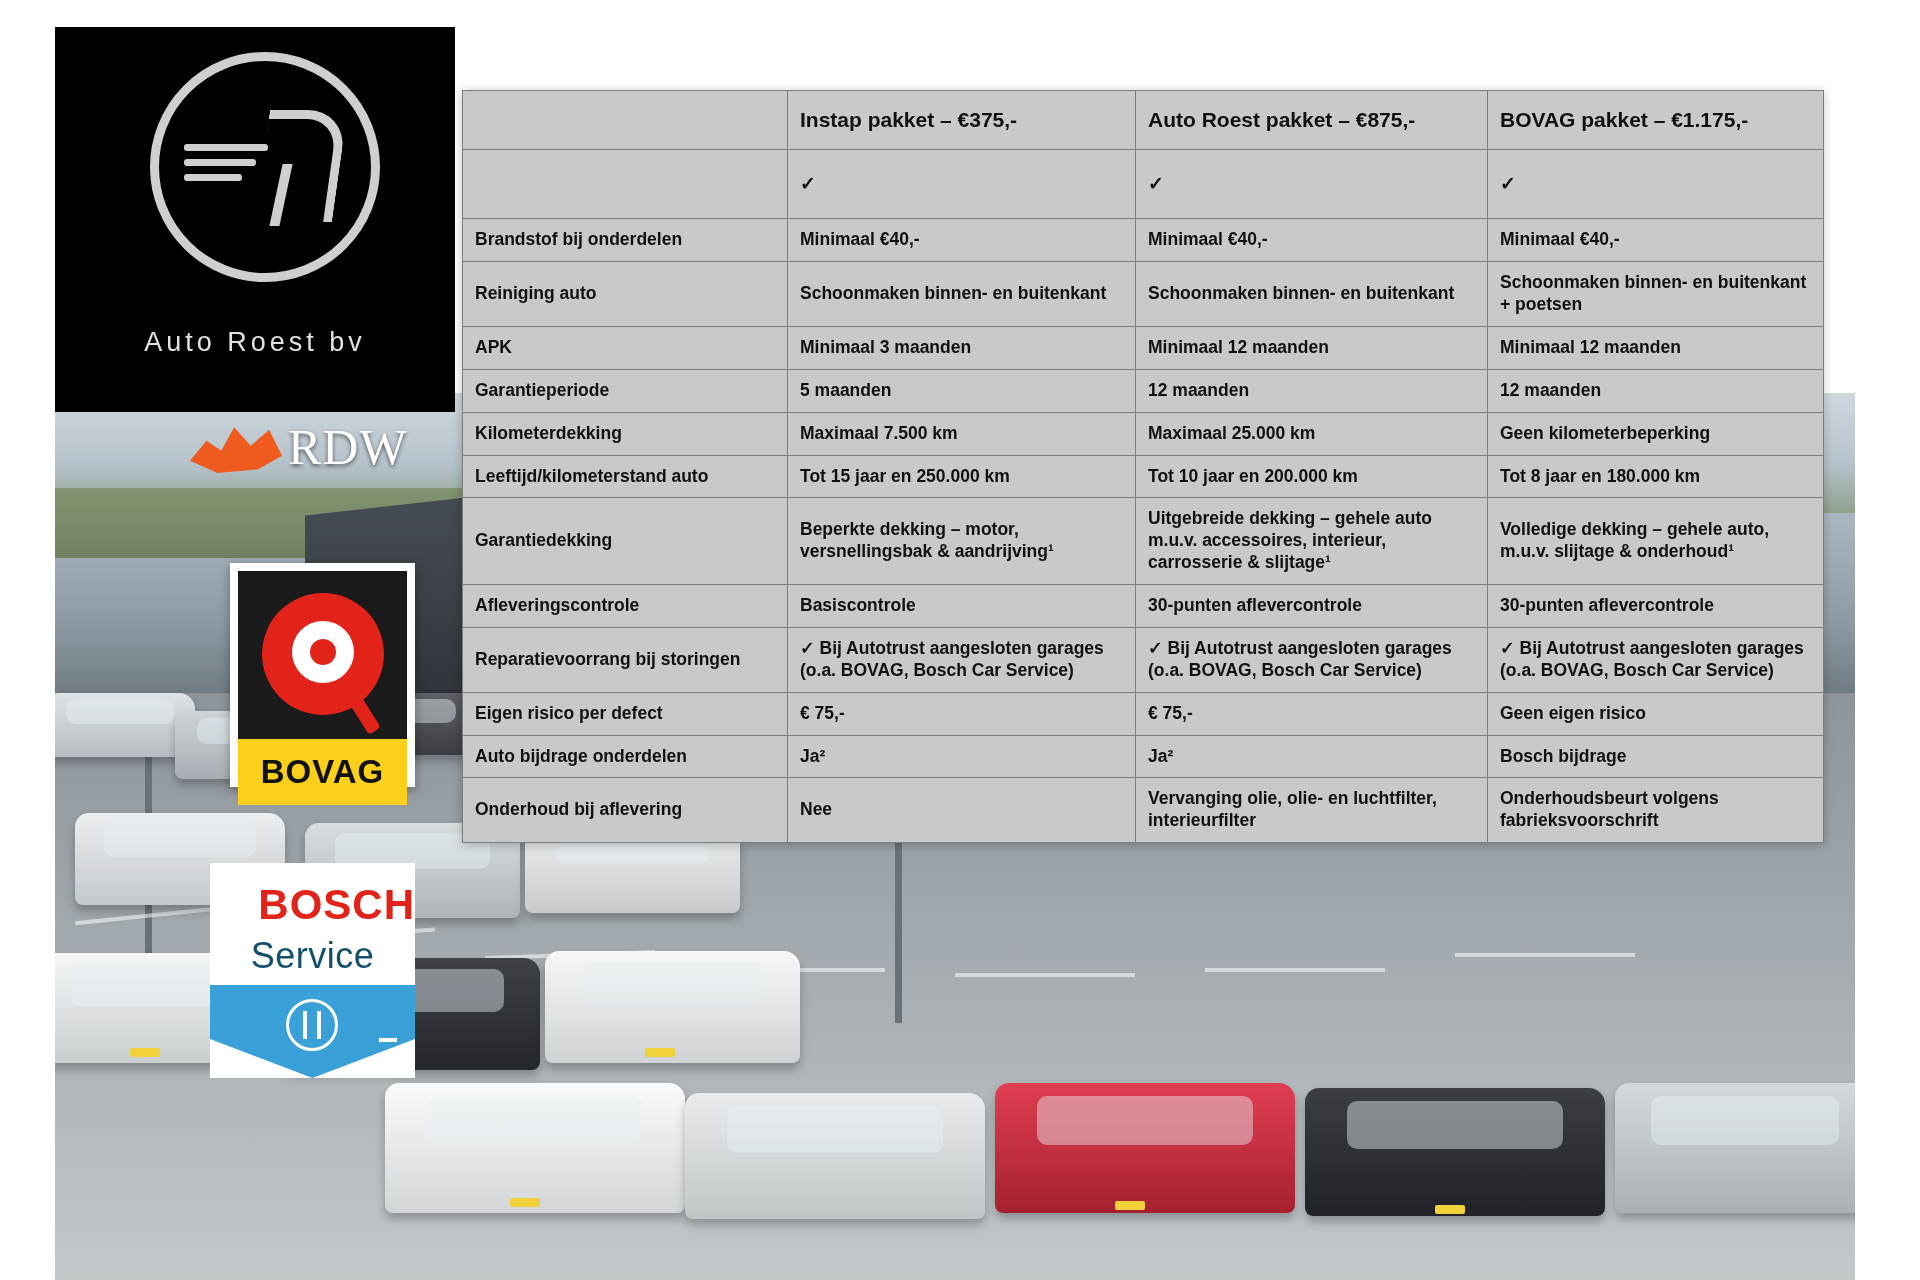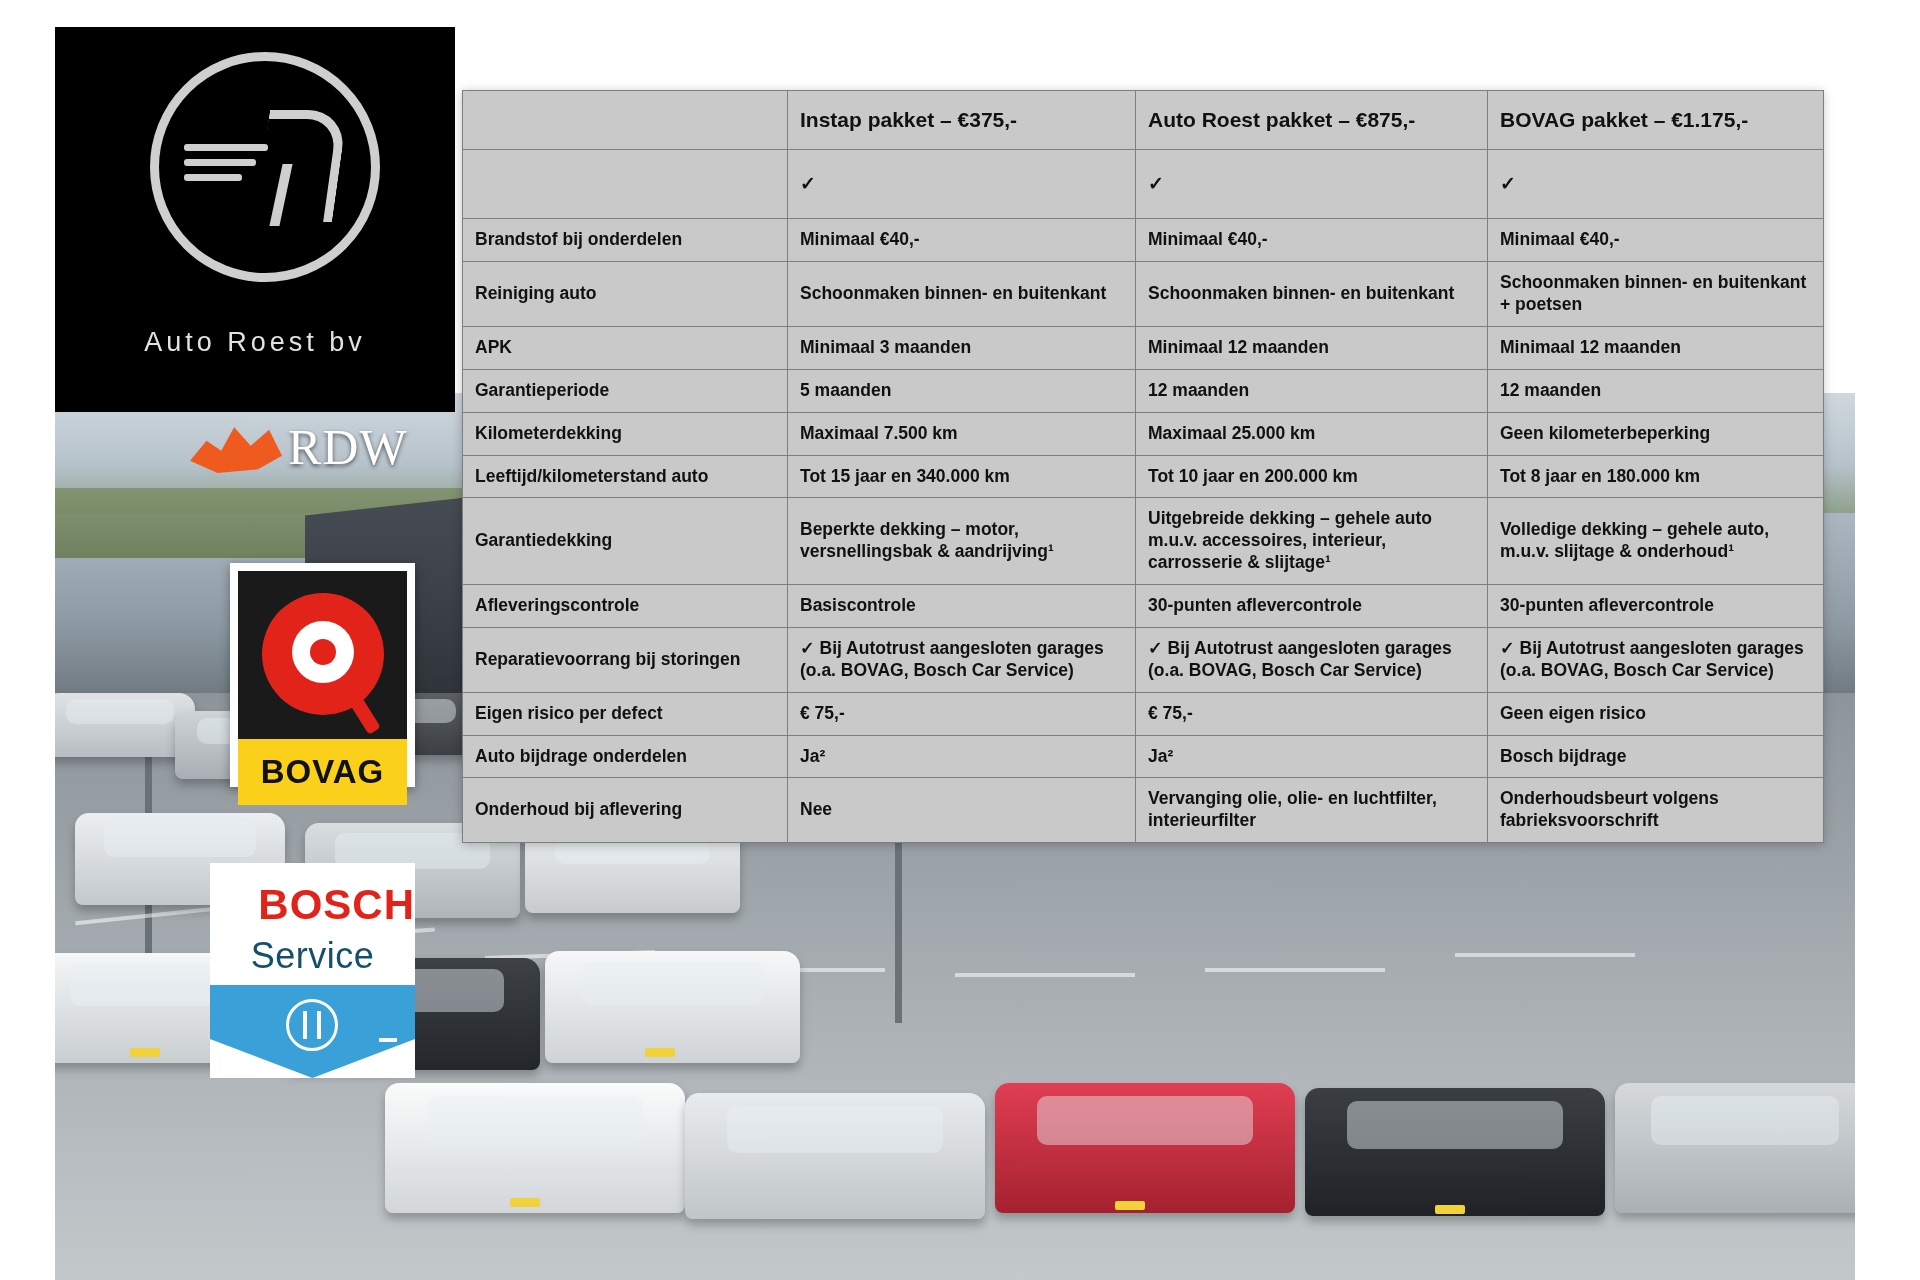--- a/index.html
+++ b/index.html
@@ -484,21 +484,21 @@
             <td>12 maanden</td>
           </tr>
           <tr>
             <td class="label-col">Kilometerdekking</td>
             <td>Maximaal 7.500 km</td>
             <td>Maximaal 25.000 km</td>
             <td>Geen kilometerbeperking</td>
           </tr>
           <tr>
             <td class="label-col">Leeftijd/kilometerstand auto</td>
-            <td>Tot 15 jaar en 340.000 km</td>
+            <td>Tot 15 jaar en 250.000 km</td>
             <td>Tot 10 jaar en 200.000 km</td>
             <td>Tot 8 jaar en 180.000 km</td>
           </tr>
           <tr>
             <td class="label-col">Garantiedekking</td>
             <td>Beperkte dekking – motor, versnellingsbak &amp; aandrijving¹</td>
             <td>Uitgebreide dekking – gehele auto m.u.v. accessoires, interieur, carrosserie &amp; slijtage¹</td>
             <td>Volledige dekking – gehele auto, m.u.v. slijtage &amp; onderhoud¹</td>
           </tr>
           <tr>

